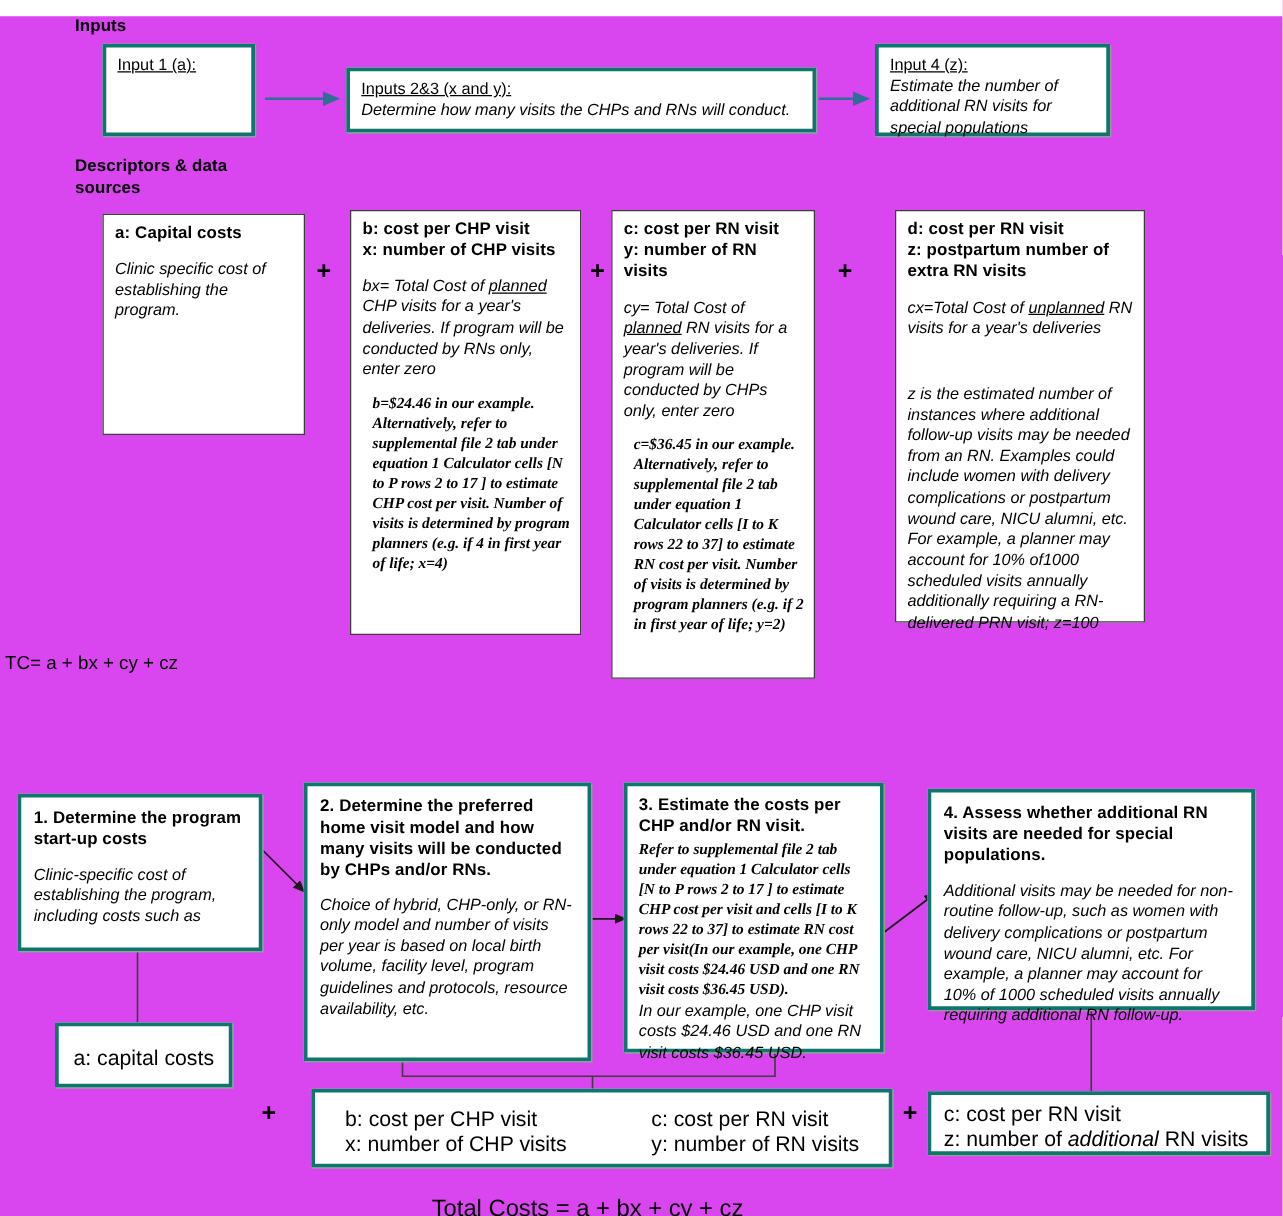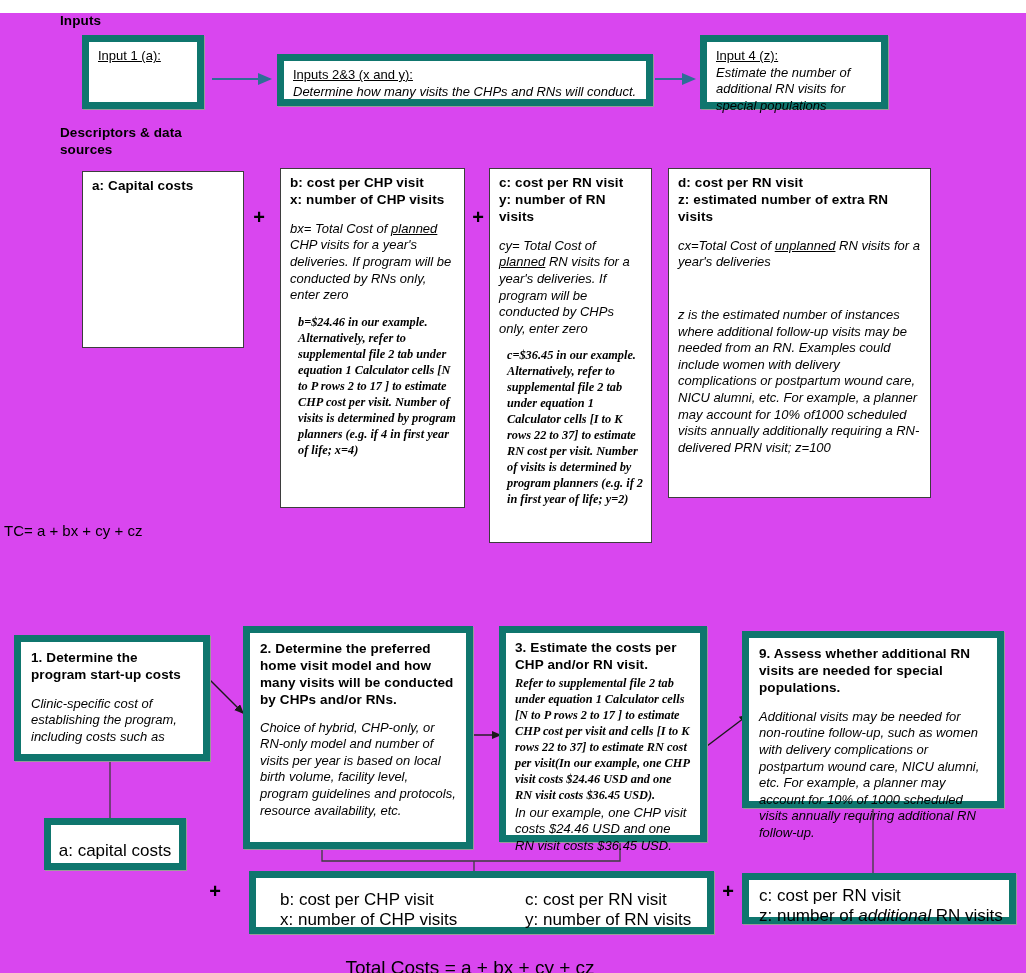--- a/index.html
+++ b/index.html
@@ -36,21 +36,21 @@
     line-height: 1.3;
   }
   .ul { text-decoration: underline; }
 
   
   .box {
     border: 1px solid #3d3d3d;
     background: #ffffff;
   }
   .box-sh {
-    border: 7px solid #0f766e;
+    border: 3px solid #0f766e;
     background: #ffffff;
     box-shadow: 1px 1px 0 0 #9a9a9a;
   }
   .box-pad { padding: 6px 8px 6px 9px; }
 
   
   .note {
     font-style: italic;
     font-size: 12.3px;
     line-height: 1.30;
@@ -116,20 +116,21 @@
     <div class="ital">Estimate the number of additional RN visits for special populations</div>
   </div>
 
   <div class="abs hdr" style="left:60px; top:112px; width:180px;">
     <div>Descriptors &amp; data</div>
     <div>sources</div>
   </div>
 
   <div class="abs box box-pad" style="left:82px; top:158px; width:162px; height:177px;">
     <div class="hdr">a: Capital costs</div>
+    <div class="ital" style="margin-top:12px;">Clinic specific cost of establishing the program.</div>
   </div>
 
   <div class="abs plus" style="left:247px; top:194px; width:24px;">+</div>
 
   <div class="abs box box-pad" style="left:280px; top:155px; width:185px; height:340px;">
     <div class="hdr">b: cost per CHP visit</div>
     <div class="hdr">x: number of CHP visits</div>
     <div class="ital" style="margin-top:12px;"><span>bx= Total Cost of </span><span class="ul">planned</span><span> CHP visits for a year's deliveries. If program will be conducted by RNs only, enter zero</span></div>
     <div class="note" style="margin-top:11px; padding-left:8px;">b=$24.46 in our example. Alternatively, refer to supplemental file 2  tab under equation 1 Calculator  cells [N to P rows 2 to 17 ] to estimate CHP cost per visit. Number of visits is determined by program planners (e.g. if 4 in first year of life; x=4)</div>
   </div>
@@ -138,23 +139,23 @@
 
   <div class="abs box box-pad" style="left:489px; top:155px; width:163px; height:375px;">
     <div class="hdr">c: cost per RN visit</div>
     <div class="hdr">y: number of RN visits</div>
     <div class="ital" style="margin-top:12px;"><span>cy= Total Cost of </span><span class="ul">planned</span><span> RN visits for a year's deliveries. If program will be conducted by CHPs only, enter zero</span></div>
     <div class="note" style="margin-top:11px; padding-left:8px;">c=$36.45 in our example. Alternatively, refer to supplemental file 2  tab under equation 1 Calculator cells [I to K rows 22 to 37] to estimate RN cost per visit. Number of visits is determined by program planners (e.g. if 2 in first year of life; y=2)</div>
   </div>
 
   <div class="abs plus" style="left:664px; top:194px; width:24px;">+</div>
 
-  <div class="abs box box-pad" style="left:668px; top:155px; width:263px; height:330px;">
+  <div class="abs box box-pad" style="left:716px; top:155px; width:200px; height:330px;">
     <div class="hdr">d: cost per RN visit</div>
-    <div class="hdr">z: estimated number of extra RN visits</div>
+    <div class="hdr">z: postpartum number of extra RN visits</div>
     <div class="ital" style="margin-top:12px;"><span>cx=Total Cost of </span><span class="ul">unplanned</span><span> RN visits for a year's deliveries</span></div>
     <div class="ital" style="margin-top:36px;">z is the estimated number of instances where additional follow-up visits may be needed from an RN. Examples could include women with delivery complications or postpartum wound care, NICU alumni, etc. For example, a planner may account for 10% of1000 scheduled visits annually additionally requiring a RN-delivered PRN visit; z=100</div>
   </div>
 
   <div class="abs plain" style="left:4px; top:508px; width:300px; font-size:15px;">TC= a + bx + cy + cz</div>
 
   <div class="abs box-sh box-pad" style="left:14px; top:622px; width:196px; height:126px; padding:8px 10px;">
     <div class="hdr">1. Determine the program start-up costs</div>
     <div class="ital" style="margin-top:12px;">Clinic-specific cost of establishing the program, including costs such as</div>
   </div>
@@ -168,21 +169,21 @@
     <div class="ital" style="margin-top:11px;">Choice of hybrid, CHP-only, or RN-only model and number of visits per year is based on local birth volume, facility level, program guidelines and protocols, resource availability, etc.</div>
   </div>
 
   <div class="abs box-sh box-pad" style="left:499px; top:613px; width:208px; height:216px; padding:7px 9px;">
     <div class="hdr">3. Estimate the costs per CHP and/or RN visit.</div>
     <div class="note" style="margin-top:2px;">Refer to supplemental file 2 tab under equation 1 Calculator cells [N to P rows 2 to 17 ] to estimate CHP cost per visit and cells [I to K rows 22 to 37] to estimate RN cost per visit(In our example, one CHP visit costs $24.46 USD and one RN visit costs $36.45 USD).</div>
     <div class="ital" style="margin-top:1px;">In our example, one CHP visit costs $24.46 USD and one RN visit costs $36.45 USD.</div>
   </div>
 
   <div class="abs box-sh box-pad" style="left:742px; top:618px; width:262px; height:177px; padding:8px 10px;">
-    <div class="hdr">9. Assess whether additional RN visits are needed for special populations.</div>
+    <div class="hdr">4. Assess whether additional RN visits are needed for special populations.</div>
     <div class="ital" style="margin-top:12px;">Additional visits may be needed for non-routine follow-up, such as women with delivery complications or postpartum wound care, NICU alumni, etc. For example, a planner may account for 10% of 1000 scheduled visits annually requiring additional RN follow-up.</div>
   </div>
 
   <div class="abs plus" style="left:203px; top:868px; width:24px;">+</div>
   <div class="abs plus" style="left:475px; top:882px; width:24px; font-size:17px;">+</div>
   <div class="abs plus" style="left:716px; top:868px; width:24px;">+</div>
 
   <div class="abs box-sh" style="left:249px; top:858px; width:465px; height:63px;">
     <div class="abs bigtext" style="left:24px; top:12px;">
       <div>b: cost per CHP visit</div>

